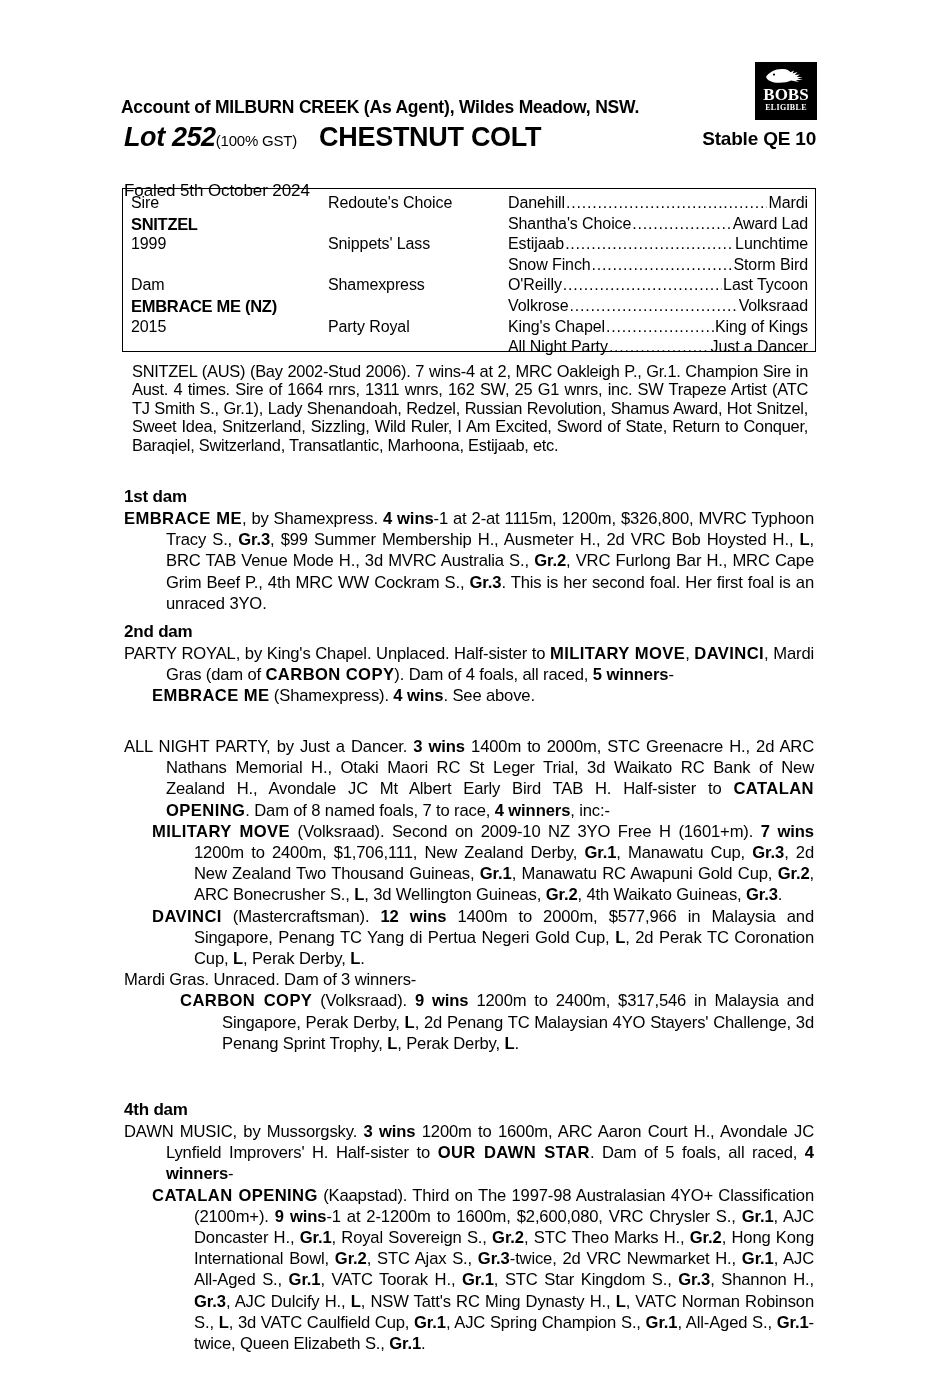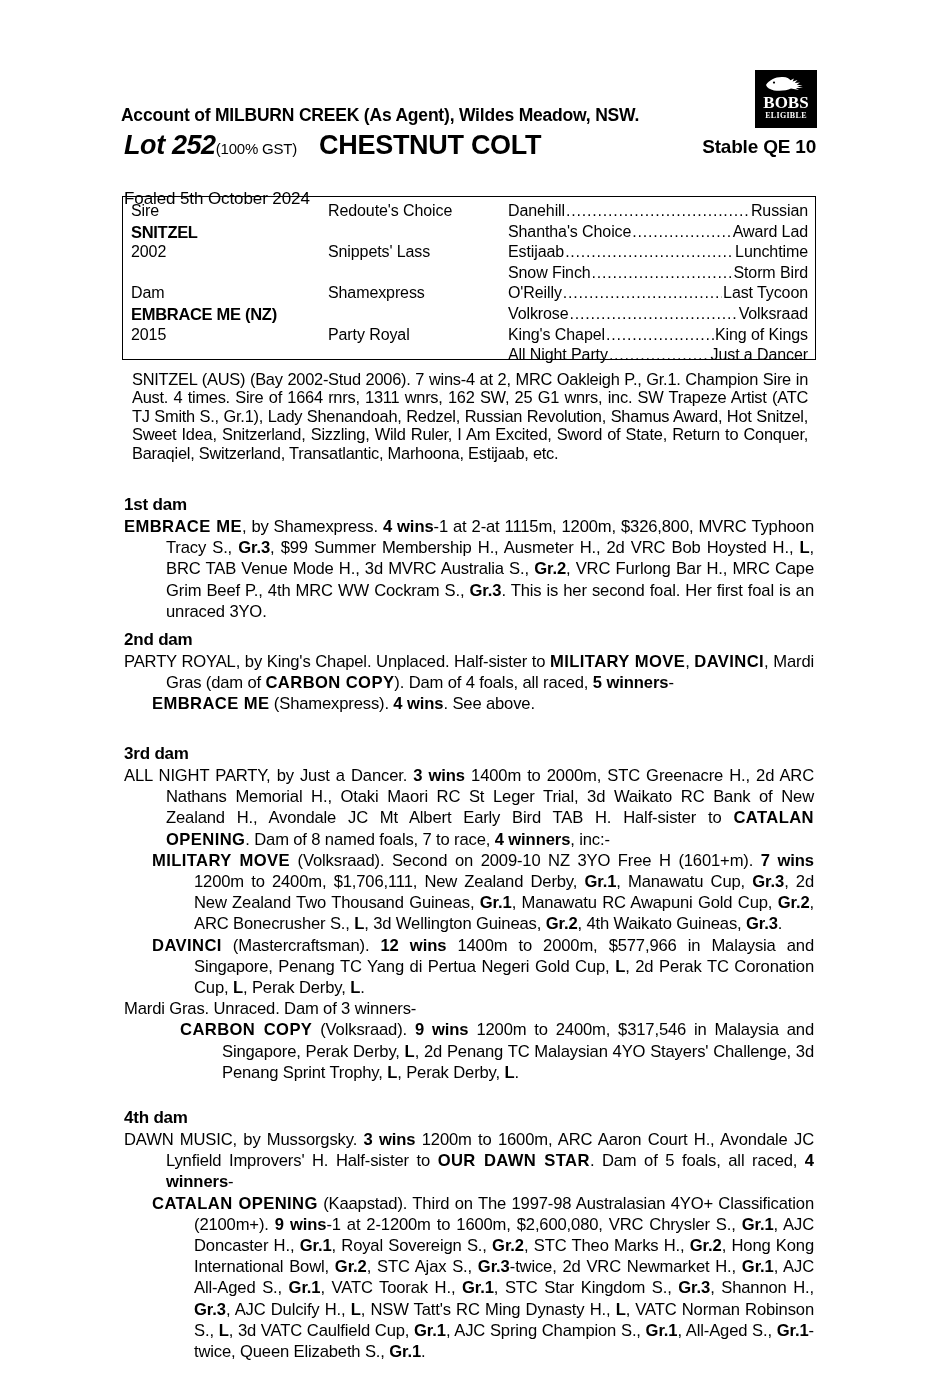--- a/index.html
+++ b/index.html
@@ -11,21 +11,21 @@
   body {
     width: 938px;
     height: 1400px;
     font-family: "Liberation Sans", sans-serif;
     color: #000000;
     position: relative;
     overflow: hidden;
   }
   .page {
     position: absolute;
-    left: 0; top: 8px;
+    left: 0; top: 0;
     width: 938px;
     height: 1156px;
   }
 
   
   .bobs-logo {
     position: absolute;
     left: 755px;
     top: 62px;
     width: 62px;
@@ -251,42 +251,42 @@
   </div>
 
   <div class="foaled-row">
     <span>Foaled 5th October 2024</span>
   </div>
 
   <div class="ped-table">
     <div class="ped-col-a">
       <div class="ped-line">Sire</div>
       <div class="ped-line bold">SNITZEL</div>
-      <div class="ped-line">2002</div>
+      <div class="ped-line">1999</div>
       <div class="ped-line blank">&nbsp;</div>
       <div class="ped-line">Dam</div>
       <div class="ped-line bold">EMBRACE ME (NZ)</div>
       <div class="ped-line">2015</div>
     </div>
 
     <div class="ped-col-b">
       <div class="ped-line">Redoute's Choice</div>
       <div class="ped-line blank">&nbsp;</div>
       <div class="ped-line">Snippets' Lass</div>
       <div class="ped-line blank">&nbsp;</div>
       <div class="ped-line">Shamexpress</div>
       <div class="ped-line blank">&nbsp;</div>
       <div class="ped-line">Party Royal</div>
     </div>
 
     <div class="ped-col-c">
       <div class="gp-row">
         <span class="gp-l">Danehill</span>
         <span class="gp-dots">...............................................................</span>
-        <span class="gp-r">Russian</span>
+        <span class="gp-r">Mardi</span>
       </div>
       <div class="gp-row">
         <span class="gp-l">Shantha's Choice</span>
         <span class="gp-dots">...............................................................</span>
         <span class="gp-r">Award Lad</span>
       </div>
       <div class="gp-row">
         <span class="gp-l">Estijaab</span>
         <span class="gp-dots">...............................................................</span>
         <span class="gp-r">Lunchtime</span>
@@ -332,21 +332,20 @@
     <div class="dam-head">2nd dam</div>
     <div class="para hang1">
       PARTY ROYAL, by King's Chapel. Unplaced. Half-sister to <b class="nm">MILITARY MOVE</b>, <b class="nm">DAVINCI</b>, Mardi Gras (dam of <b class="nm">CARBON COPY</b>). Dam of 4 foals, all raced, <b class="st">5 winners</b>-
     </div>
     <div class="para hang2">
       <b class="nm">EMBRACE ME</b> (Shamexpress). <b class="st">4 wins</b>. See above.
     </div>
   </div>
 
   <div class="section sec-3rd">
-    <div class="dam-head">3rd dam</div>
     <div class="para hang1">
       ALL NIGHT PARTY, by Just a Dancer. <b class="st">3 wins</b> 1400m to 2000m, STC Greenacre H., 2d ARC Nathans Memorial H., Otaki Maori RC St Leger Trial, 3d Waikato RC Bank of New Zealand H., Avondale JC Mt Albert Early Bird TAB H. Half-sister to <b class="nm">CATALAN OPENING</b>. Dam of 8 named foals, 7 to race, <b class="st">4 winners</b>, inc:-
     </div>
     <div class="para hang2">
       <b class="nm">MILITARY MOVE</b> (Volksraad). Second on 2009-10 NZ 3YO Free H (1601+m). <b class="st">7 wins</b> 1200m to 2400m, $1,706,111, New Zealand Derby, <b class="st">Gr.1</b>, Manawatu Cup, <b class="st">Gr.3</b>, 2d New Zealand Two Thousand Guineas, <b class="st">Gr.1</b>, Manawatu RC Awapuni Gold Cup, <b class="st">Gr.2</b>, ARC Bonecrusher S., <b class="st">L</b>, 3d Wellington Guineas, <b class="st">Gr.2</b>, 4th Waikato Guineas, <b class="st">Gr.3</b>.
     </div>
     <div class="para hang2">
       <b class="nm">DAVINCI</b> (Mastercraftsman). <b class="st">12 wins</b> 1400m to 2000m, $577,966 in Malaysia and Singapore, Penang TC Yang di Pertua Negeri Gold Cup, <b class="st">L</b>, 2d Perak TC Coronation Cup, <b class="st">L</b>, Perak Derby, <b class="st">L</b>.
     </div>
     <div class="para hang1">

